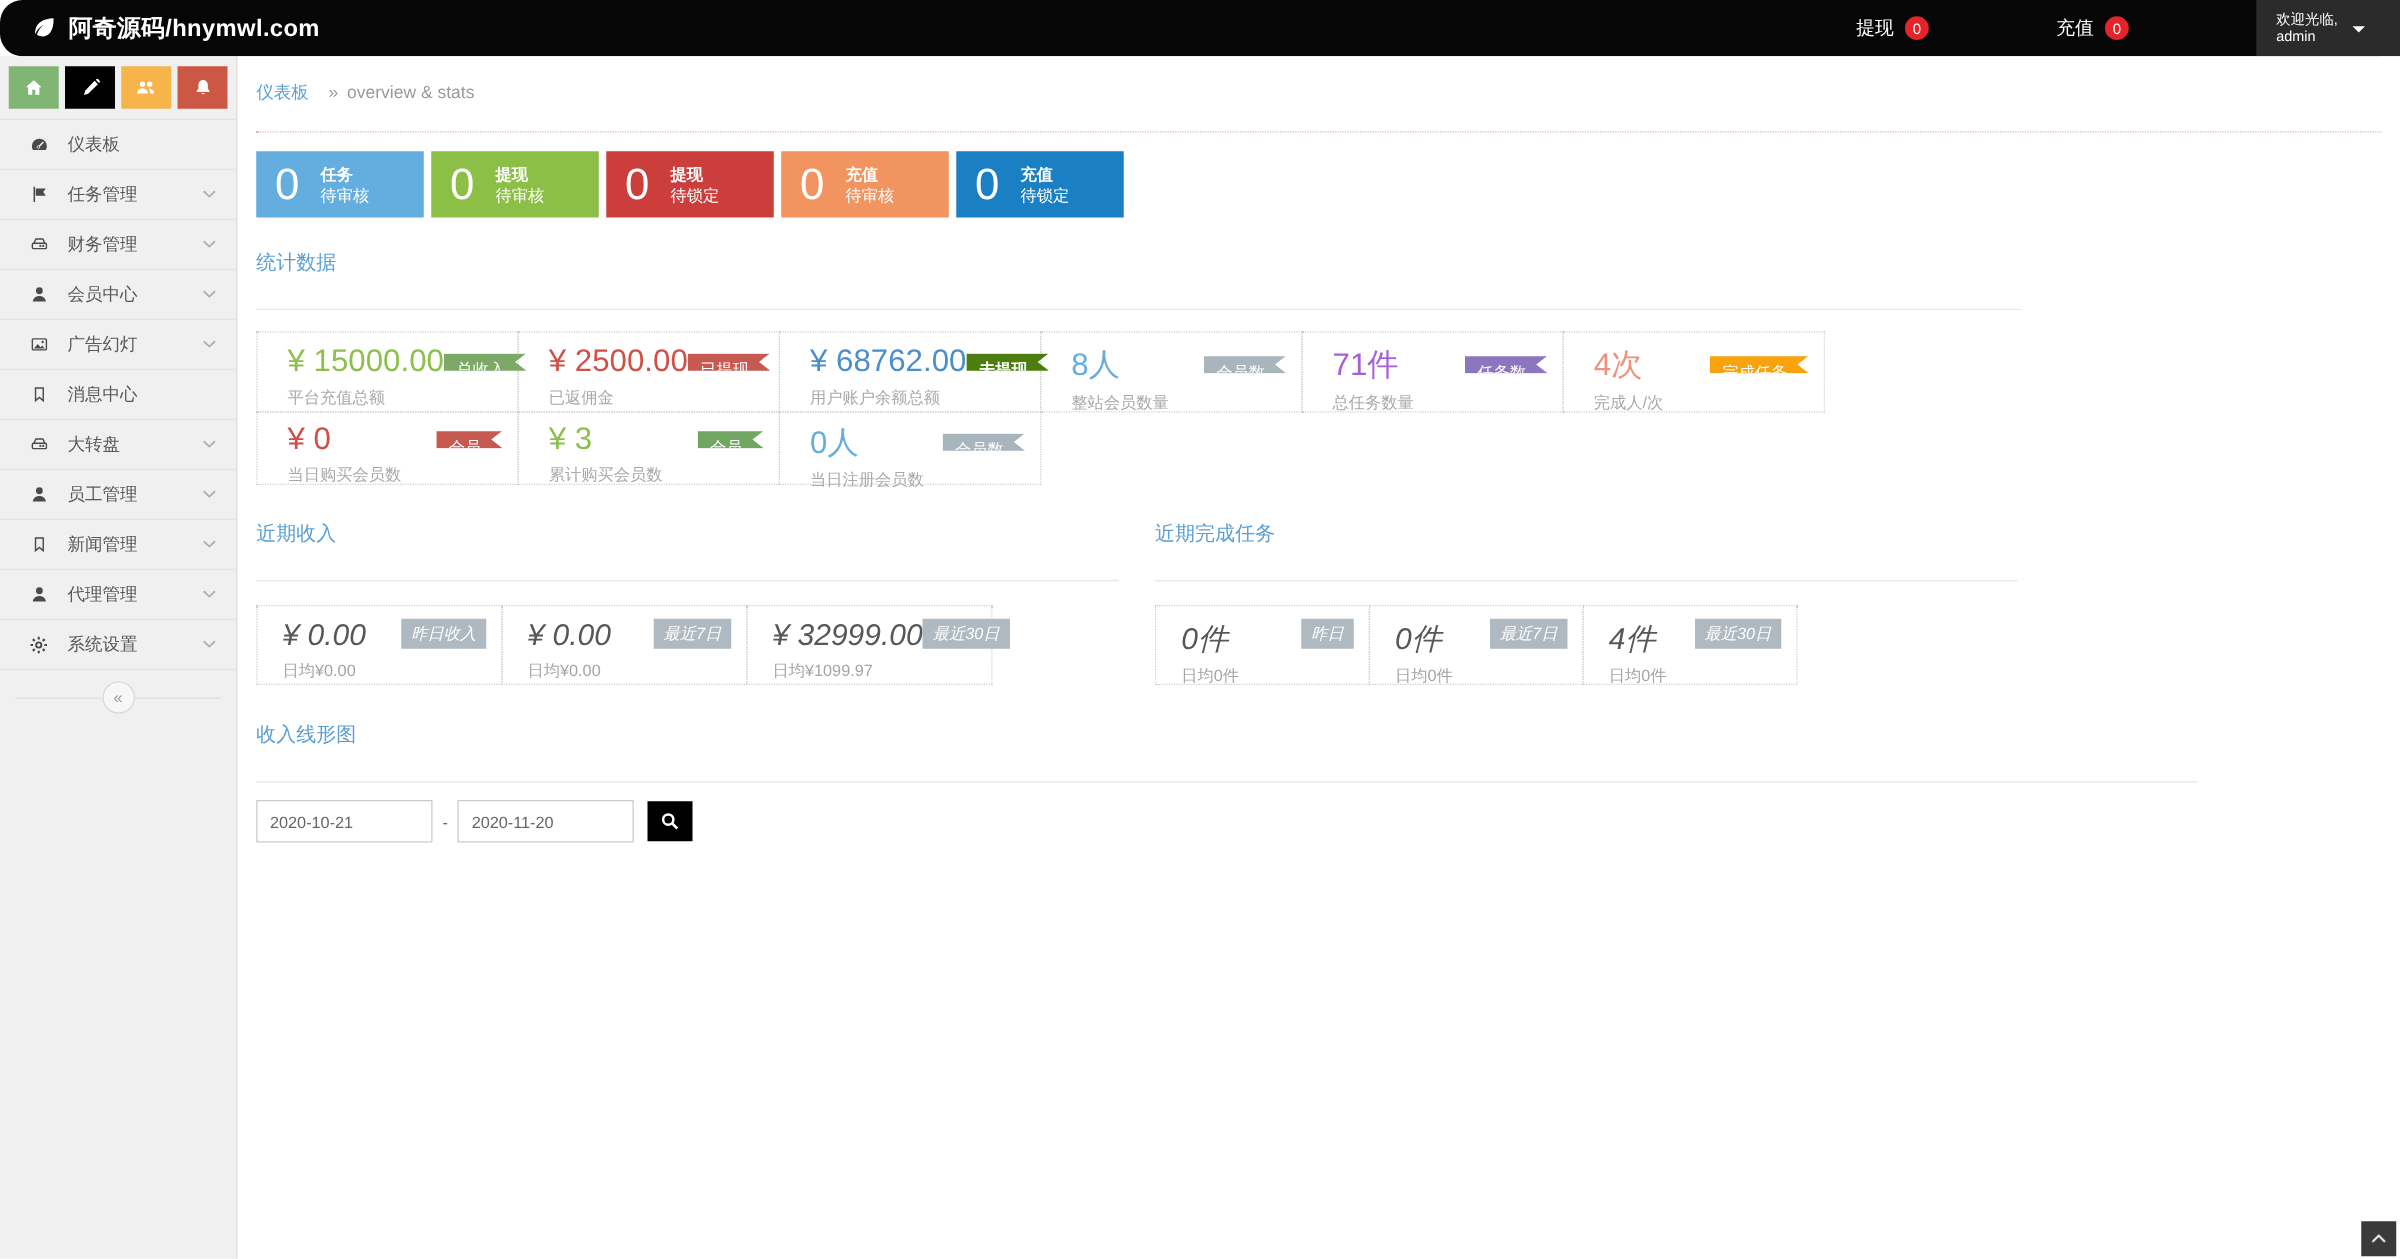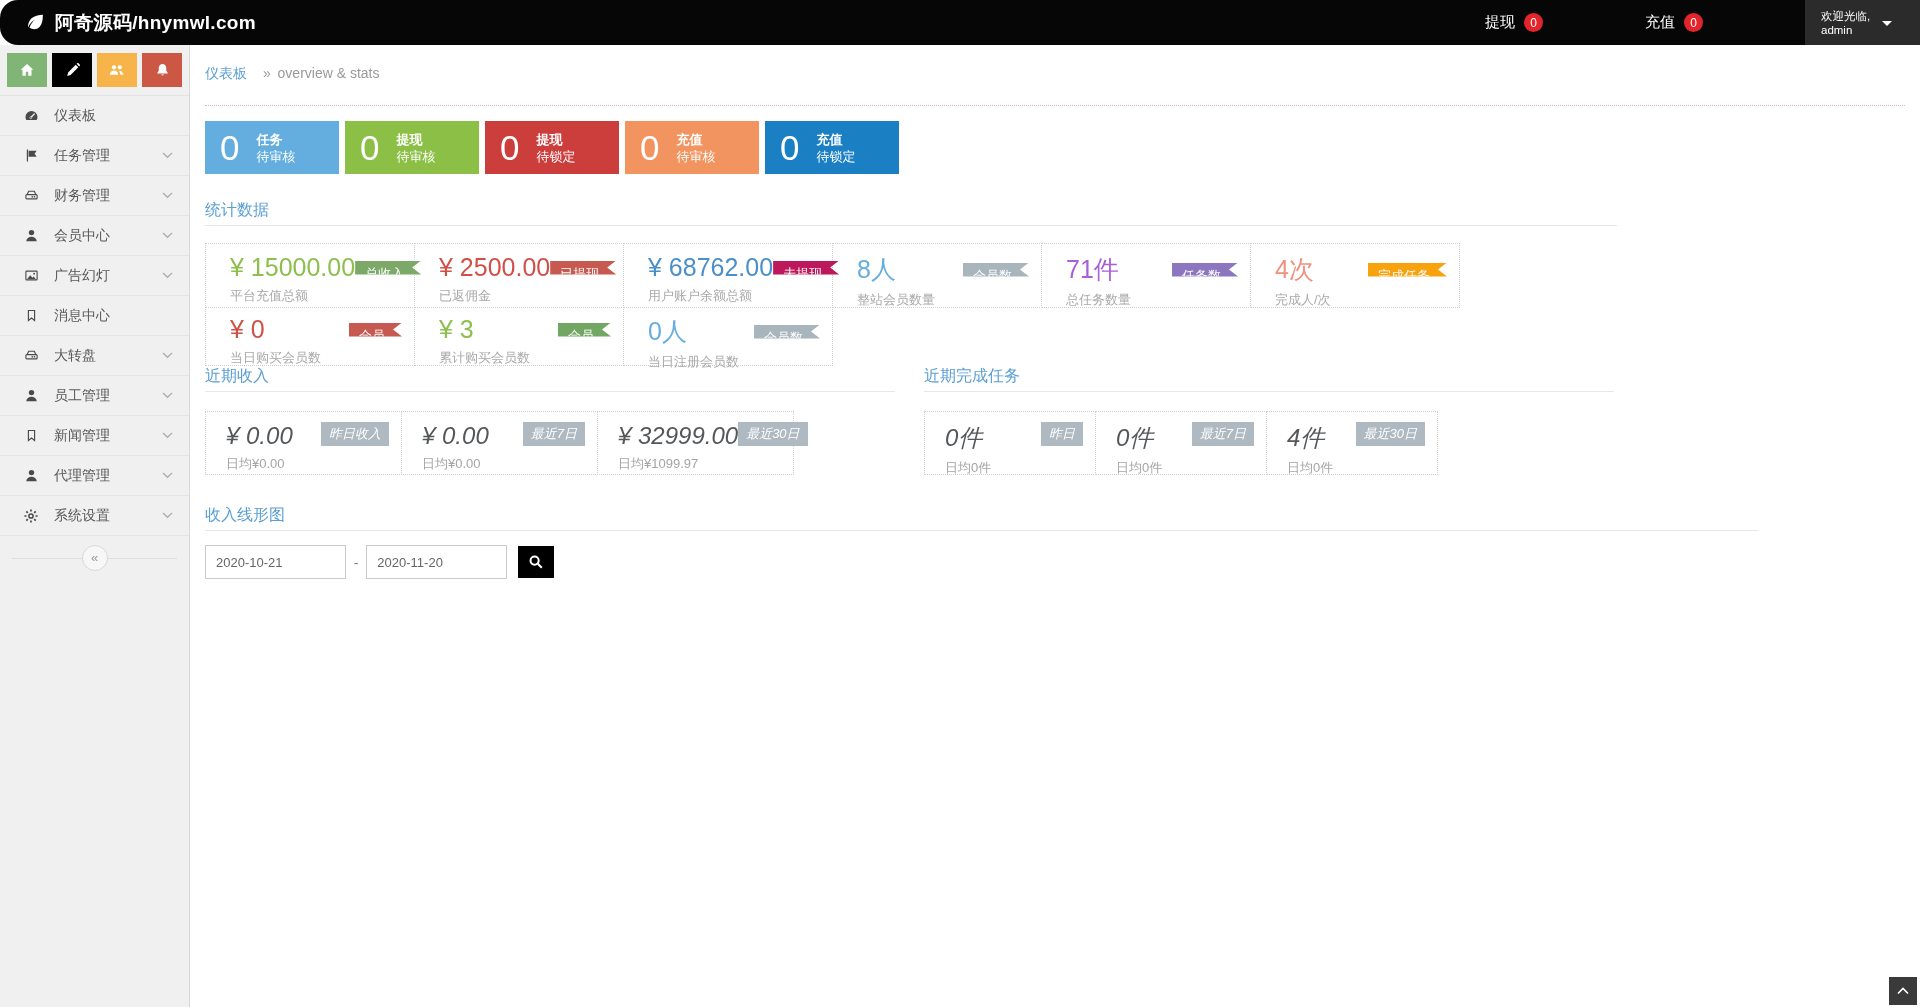--- a/index.html
+++ b/index.html
@@ -44,40 +44,40 @@
 
   
   .alert-row { margin-top:15px; display:flex; gap:6px; }
   .abox { width:134px; height:53px; color:#fff; display:flex; align-items:center; cursor:pointer; }
   .abox .num { font-size:35px; margin-left:15px; line-height:1; font-weight:400; }
   .abox .txt { margin-left:17px; font-size:13px; line-height:17px; }
   .abox .t1 { font-weight:bold; }
   .ab1{background:#63aede;} .ab2{background:#8bbf45;} .ab3{background:#cc3e3c;} .ab4{background:#f1945f;} .ab5{background:#1b7fc3;}
 
   
-  .sec-h { color:#5a9fd4; font-size:16px; padding-bottom:4px; border-bottom:1px solid #e4e8ea; }
+  .sec-h { color:#5a9fd4; font-size:16px; padding-bottom:26px; border-bottom:1px solid #e4e8ea; }
   .sec-stats { margin-top:26px; width:1412px; }
   .sec-chart { margin-top:30px; width:1553px; }
 
   
   .cardrow { display:flex; }
   .scard { width:210px; border:1px dotted #cfcfcf; padding:9px 12px 0 24px; margin-left:-1px; }
   .scard:first-child { margin-left:0; }
   .row1 { margin-top:17px; } .row1 .scard { height:65px; }
   .row2 .scard { height:59px; margin-top:-1px; padding-top:7px; }
   .scard .top { display:flex; align-items:center; }
   .scard .val { font-size:25px; white-space:nowrap; }
   .ribbon { margin-left:auto; color:#fff; font-size:13px; height:14px; line-height:26px; padding:0 17px 0 10px; white-space:nowrap;
             clip-path:polygon(0 0,100% 0,calc(100% - 9px) 50%,100% 100%,0 100%); }
   .scard .cap { color:#a9a9a9; font-size:13px; margin-top:5px; }
   .v-green{color:#8cbf4c;} .v-red{color:#d05048;} .v-blue{color:#4a8fca;} .v-lblue{color:#66aede;} .v-purple{color:#a95fd6;} .v-salmon{color:#f0917e;}
-  .r-green{background:#7da968;} .r-red{background:#c65a50;} .r-steel{background:#be185d;} .r-gray{background:#a8b5bd;} .r-purple{background:#8d76c0;} .r-amber{background:#f8a20d;} .r-green2{background:#72a763;}
-
-  
-  .twocol { display:flex; gap:29px; }
+  .r-green{background:#7da968;} .r-red{background:#c65a50;} .r-steel{background:#4d7c0f;font-weight:bold;} .r-gray{background:#a8b5bd;} .r-purple{background:#8d76c0;} .r-amber{background:#f8a20d;} .r-green2{background:#72a763;}
+
+  
+  .twocol { display:flex; gap:29px; margin-top:29px; }
   .col-b { width:690px; }
   .mini-row { display:flex; margin-top:19px; }
   .mini { border:1px dotted #cfcfcf; height:64px; padding:10px 12px 0 20px; margin-left:-1px; }
   .mini:first-child { margin-left:0; }
   .mini-l { width:197px; } .mini-r { width:172px; }
   .mini .top { display:flex; align-items:flex-start;font-style:italic; }
   .mini .val { font-size:24px; color:#55585a; white-space:nowrap; }
   .rect-badge { margin-left:auto; background:#aeb9c2; color:#fff; font-size:13px; padding:3px 8px; white-space:nowrap; }
   .mini .cap { font-size:13px; color:#a5a5a5; margin-top:5px; }
 

